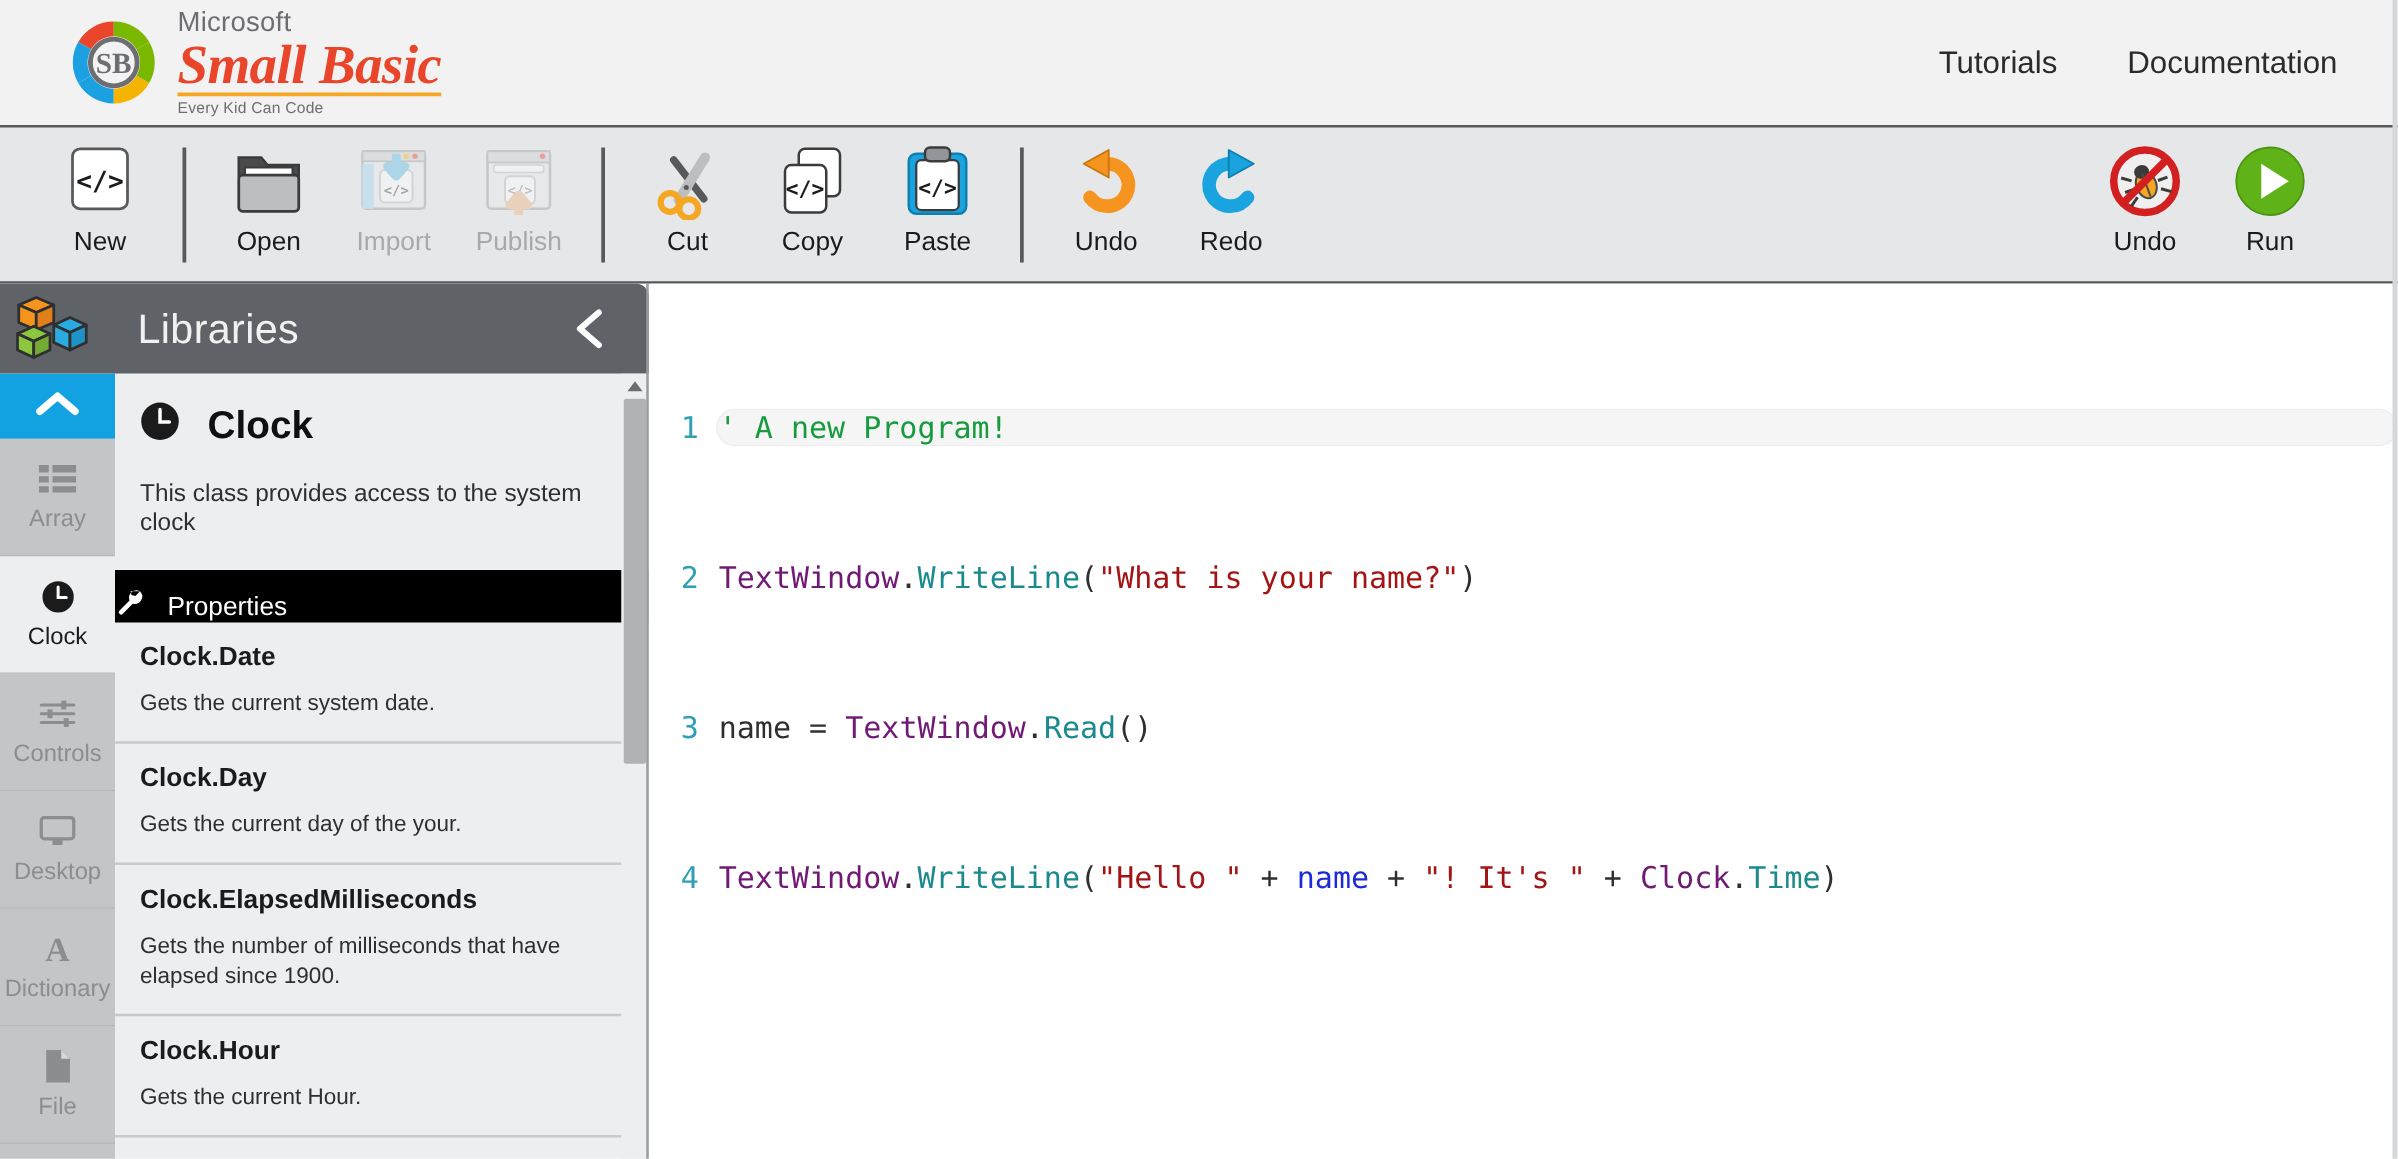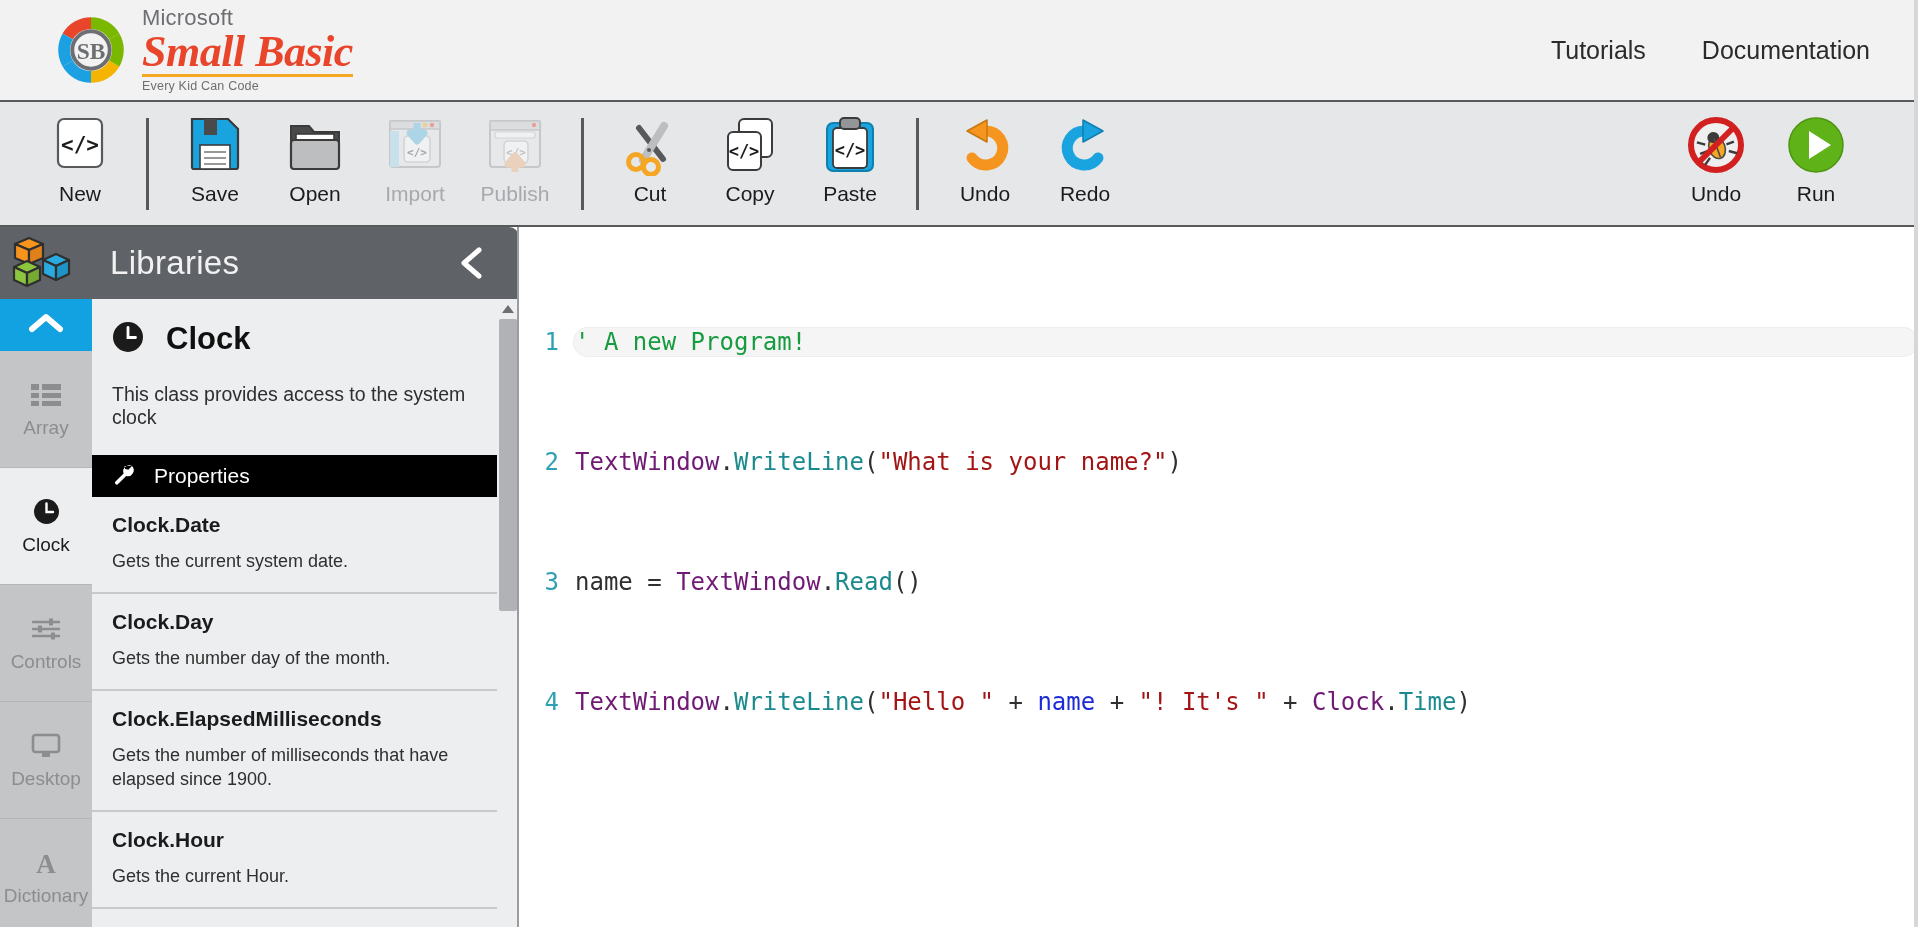--- a/index.html
+++ b/index.html
@@ -85,42 +85,42 @@
     width: 34px; height: 40px; position: relative;
   }
 
   
   #rail { position: absolute; left: 0; top: 72px; width: 92px; bottom: 0; background: #c3c5c7; }
   .rail-top {
     height: 52px; background: #13a2e1; display: flex; align-items: center; justify-content: center;
     cursor: pointer;
   }
   .rail-item {
-    height: 117px; display: flex; flex-direction: column; align-items: center; justify-content: center;
+    height: 94px; display: flex; flex-direction: column; align-items: center; justify-content: center;
     border-bottom: 1px solid #b4b6b8; cursor: pointer; background: #c3c5c7;
   }
   .rail-item.active { background: #eceef0; }
   .rail-ico { height: 30px; display: flex; align-items: center; justify-content: center; }
   .rail-label { margin-top: 7px; font-size: 19px; color: #8b8d8f; font-family: "Liberation Sans", sans-serif; }
   .rail-item.active .rail-label { color: #1b1b1b; }
 
   
   #lib-list {
     position: absolute; left: 92px; top: 72px; width: 427px; bottom: 0;
     background: #eceef0; overflow: hidden;
   }
   #class-head { padding: 22px 0 26px 20px; background: #eceef0; }
   #class-title-row { display: flex; align-items: center; }
   #class-title { font-size: 31px; color: #101010; font-weight: bold; margin-left: 22px;
                  font-family: "Liberation Sans", sans-serif; }
   #class-desc { margin-top: 26px; font-size: 19.5px; color: #2f2f2f; padding-right: 8px;
                 font-family: "Liberation Sans", sans-serif; }
   #section-bar {
-    height: 42px; background: #000000; color: #fff; display: flex; align-items: center;
-    padding-left: 20px; cursor: pointer;
+    height: 42px; background: #000000; color: #fff; display: flex; align-items: flex-end;
+    cursor: pointer;
   }
   #section-label { font-size: 21px; margin-left: 18px; font-family: "Liberation Sans", sans-serif; }
   .member {
     padding: 16px 26px 18px 20px; border-bottom: 2px solid #c7c9cb; cursor: pointer;
   }
   .member-name { font-size: 21px; font-weight: bold; color: #1b1b1b;
                  font-family: "Liberation Sans", sans-serif; }
   .member-desc { margin-top: 13px; font-size: 18px; color: #2f2f2f; line-height: 1.33;
                  font-family: "Liberation Sans", sans-serif; }
 
@@ -194,35 +194,20 @@
         <svg width="62" height="62" viewBox="0 0 62 62">
           <rect x="9" y="5" width="44" height="48" rx="6" fill="#ffffff" stroke="#58595b" stroke-width="2.2"></rect>
           <text x="31" y="38" text-anchor="middle" font-family="DejaVu Sans Mono, monospace" font-size="21" font-weight="bold" fill="#1b1b1b">&lt;/&gt;</text>
         </svg>
       </div>
       <div class="tb-label">New</div>
     </div>
 
     <div class="tb-sep"></div>
 
-    <div class="tb-item">
-      <div class="tb-icon">
-        <svg width="62" height="62" viewBox="0 0 62 62">
-          <path d="M8 5 h36 l10 10 v38 a2 2 0 0 1 -2 2 H10 a2 2 0 0 1 -2 -2 Z" fill="#19a4e0" stroke="#3b3b3b" stroke-width="2.2"></path>
-          <rect x="20" y="5" width="13" height="16" fill="#4a4a4a"></rect>
-          <rect x="16" y="31" width="30" height="24" fill="#ffffff" stroke="#3b3b3b" stroke-width="1.6"></rect>
-          <g stroke="#8d8d8d" stroke-width="1.8">
-            <line x1="20" y1="38" x2="42" y2="38"></line>
-            <line x1="20" y1="44" x2="42" y2="44"></line>
-            <line x1="20" y1="50" x2="42" y2="50"></line>
-          </g>
-        </svg>
-      </div>
-      <div class="tb-label">Save</div>
-    </div>
 
     <div class="tb-item">
       <div class="tb-icon">
         <svg width="62" height="62" viewBox="0 0 62 62">
           <path d="M7 12 h18 l5 6 h25 v9 H7 Z" fill="#4a4a4a" stroke="#3b3b3b" stroke-width="2"></path>
           <rect x="12" y="20" width="38" height="8" fill="#ffffff" stroke="#3b3b3b" stroke-width="1.6"></rect>
           <rect x="7" y="26" width="48" height="29" rx="3" fill="#bcbec0" stroke="#3b3b3b" stroke-width="2.2"></rect>
         </svg>
       </div>
       <div class="tb-label">Open</div>
@@ -490,21 +475,21 @@
         </span>
         <span id="section-label">Properties</span>
       </div>
 
       <div class="member">
         <div class="member-name">Clock.Date</div>
         <div class="member-desc">Gets the current system date.</div>
       </div>
       <div class="member">
         <div class="member-name">Clock.Day</div>
-        <div class="member-desc">Gets the number day of the month.</div>
+        <div class="member-desc">Gets the current day of the your.</div>
       </div>
       <div class="member">
         <div class="member-name">Clock.ElapsedMilliseconds</div>
         <div class="member-desc">Gets the number of milliseconds that have elapsed since 1900.</div>
       </div>
       <div class="member">
         <div class="member-name">Clock.Hour</div>
         <div class="member-desc">Gets the current Hour.</div>
       </div>
     </div>

